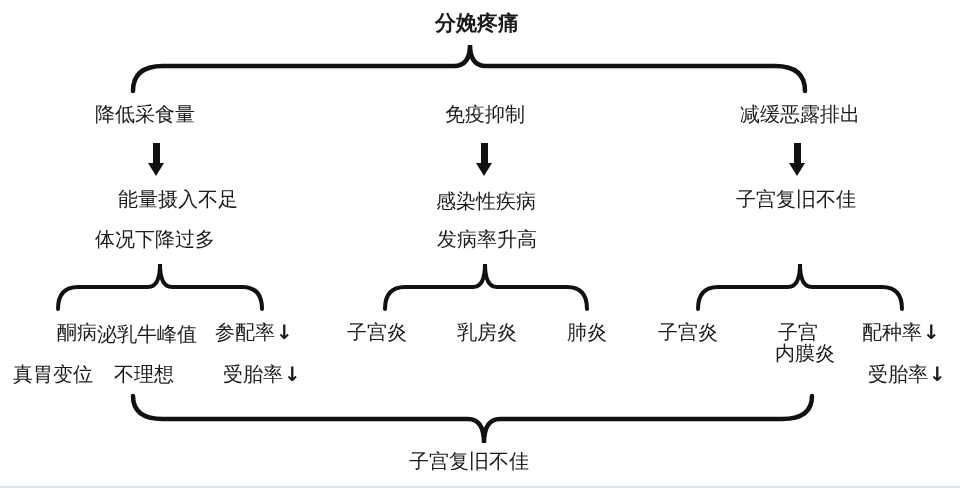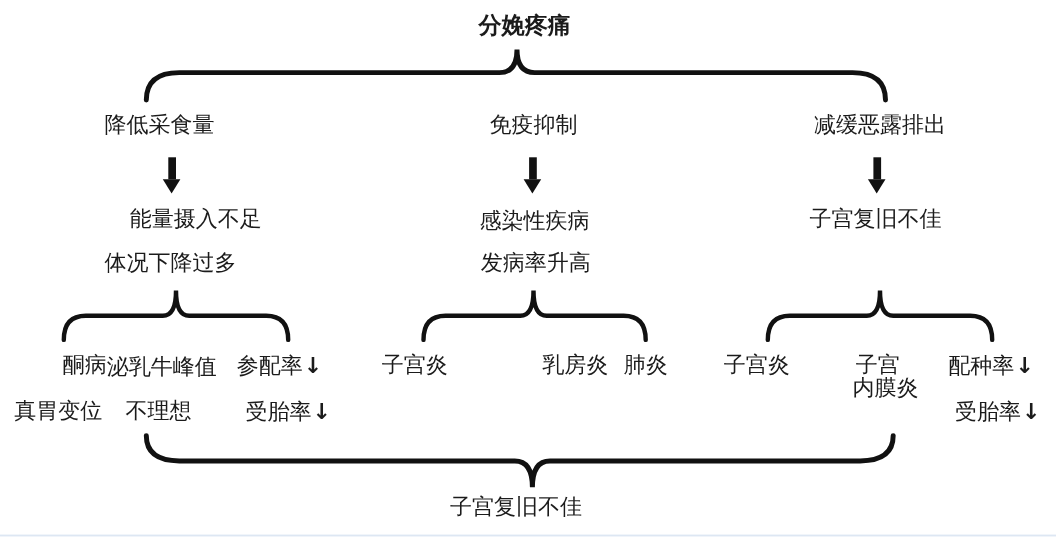--- a/index.html
+++ b/index.html
@@ -80,21 +80,21 @@
   <span class="node center" style="left:486px; top:190px;">感染性疾病</span>
   <span class="node center" style="left:796px; top:188px;">子宫复旧不佳</span>
 
   <span class="node center" style="left:487px; top:228px;">发病率升高</span>
 
   <span class="node center" style="left:59px; top:321px;padding-left:36px;">酮病</span>
   <span class="node center" style="left:147px; top:323px;">泌乳牛峰值</span>
   <span class="node center" style="left:254px; top:321px;"><span>参配率</span><span class="dn">↓</span></span>
 
   <span class="node center" style="left:377px; top:321px;">子宫炎</span>
-  <span class="node center" style="left:487px; top:321px;margin-left:36px;">乳房炎</span>
+  <span class="node center" style="left:487px; top:321px;">乳房炎</span>
   <span class="node center" style="left:587px; top:321px;">肺炎</span>
 
   <span class="node center" style="left:688px; top:321px;">子宫炎</span>
   <span class="node center" style="left:798px; top:321px;">子宫</span>
   <span class="node center" style="left:901px; top:321px;"><span>配种率</span><span class="dn">↓</span></span>
 
   <span class="node center" style="left:53px; top:363px;">真胃变位</span>
   <span class="node center" style="left:144px; top:363px;">不理想</span>
   <span class="node center" style="left:262px; top:363px;"><span>受胎率</span><span class="dn">↓</span></span>
 

